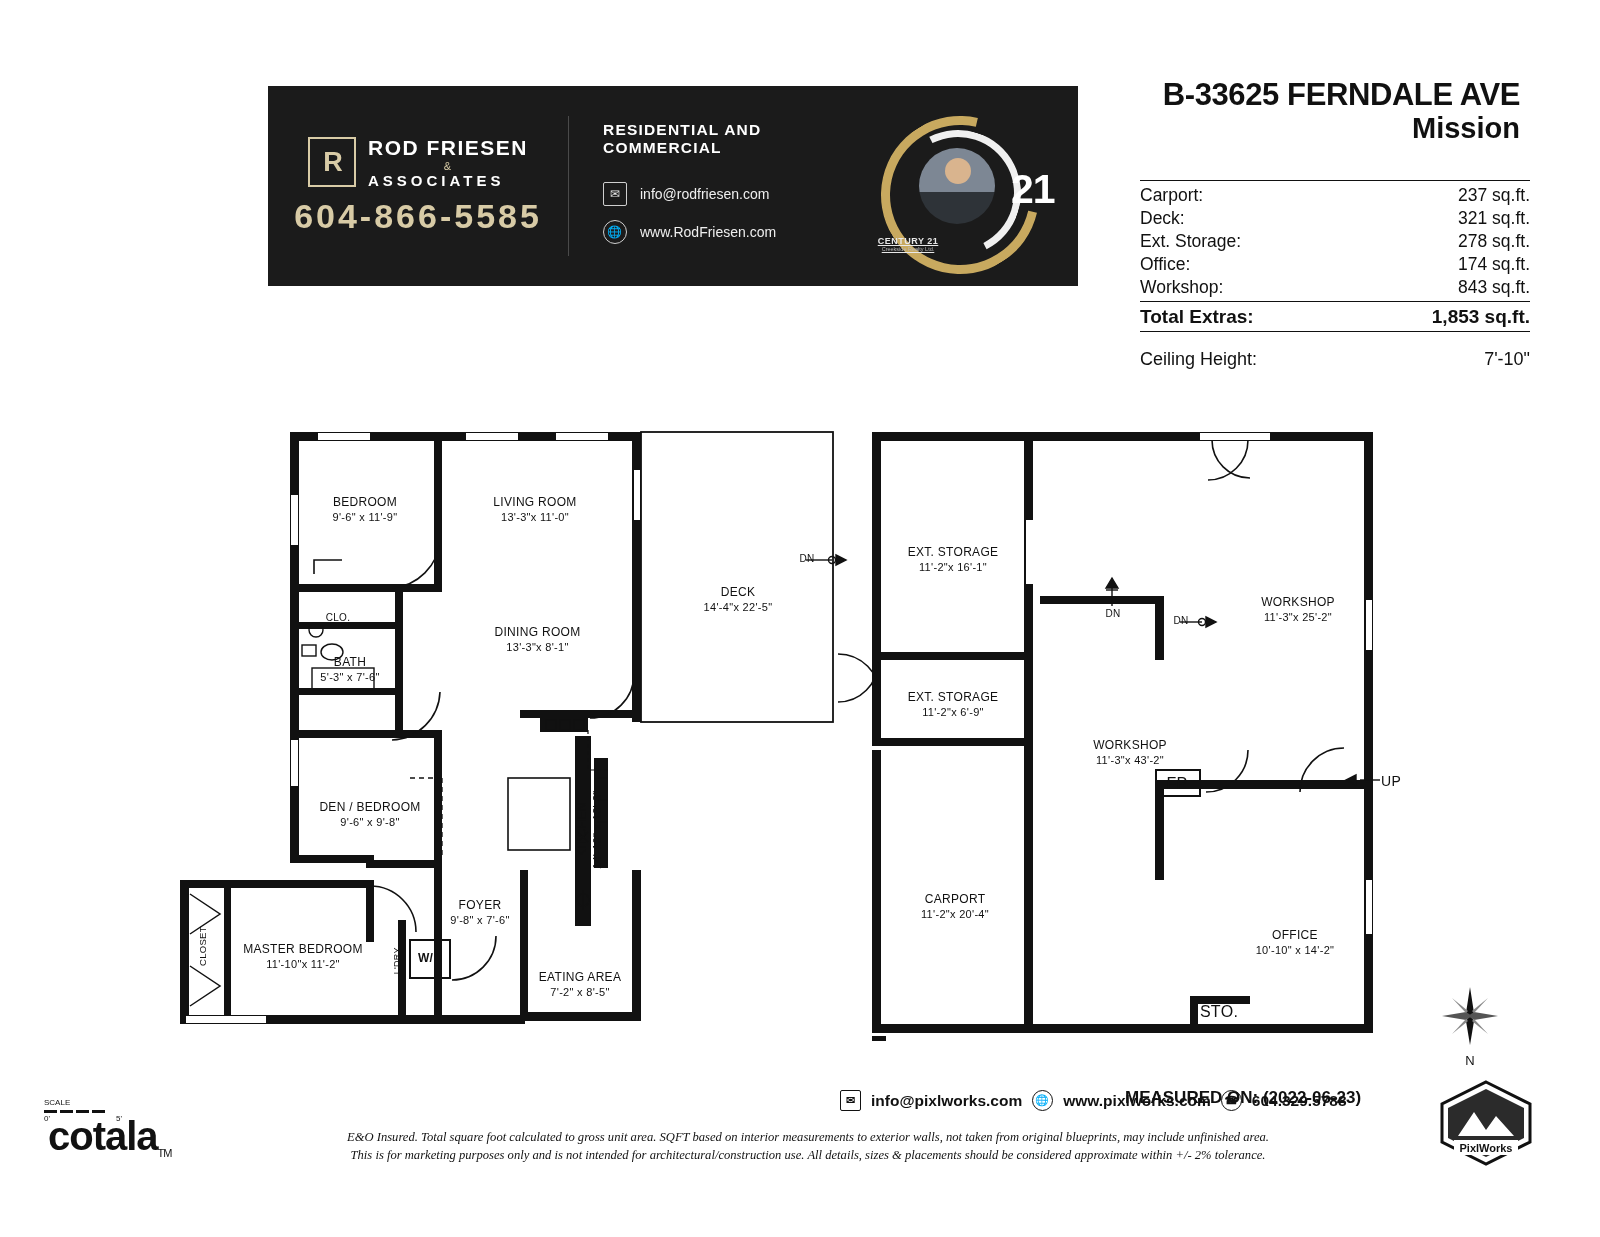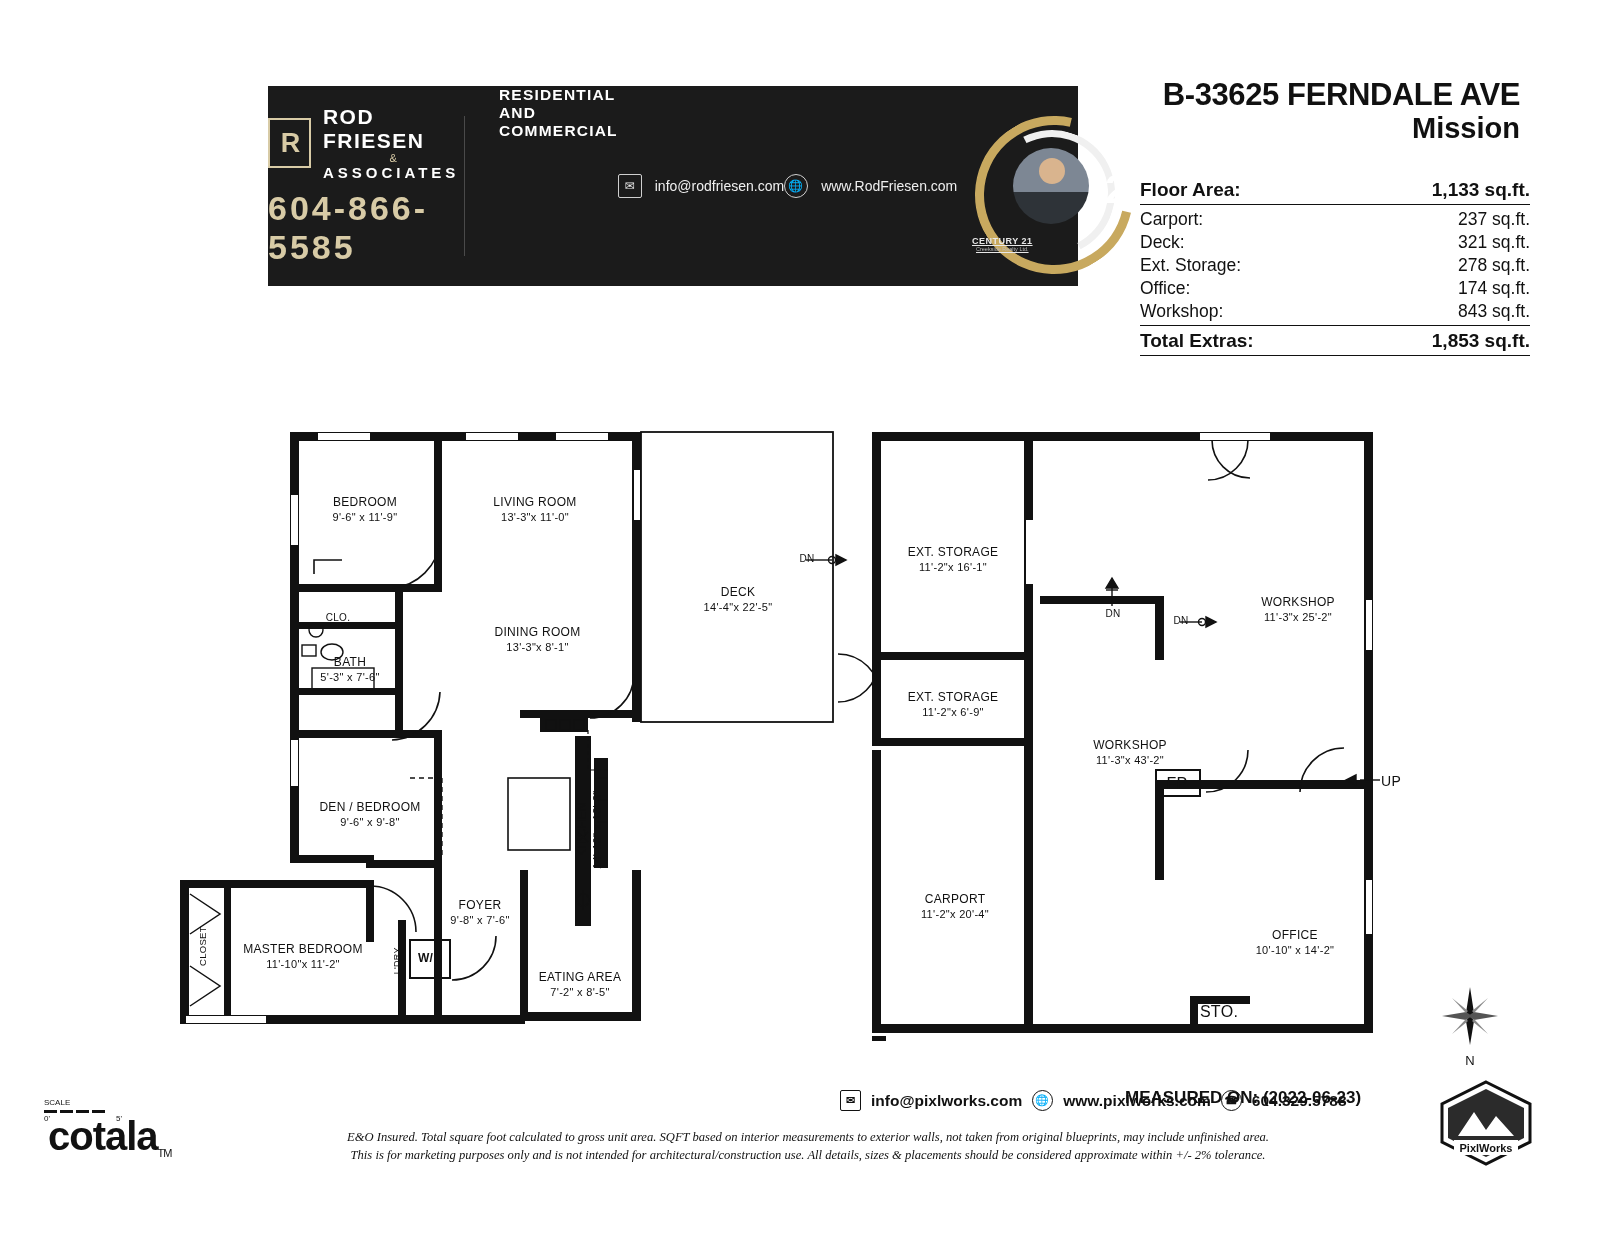--- a/index.html
+++ b/index.html
@@ -9,21 +9,21 @@
   
   .banner{position:absolute;left:268px;top:86px;width:810px;height:200px;background:#1b1b1b;display:flex;align-items:center;}
   .banner-left{width:300px;height:100%;display:flex;flex-direction:column;justify-content:center;align-items:center;gap:2px;}
   .rf-row{display:flex;align-items:center;gap:12px;}
   .rf-mark{width:44px;height:46px;border:2px solid #d8cba6;color:#d8cba6;display:flex;align-items:center;justify-content:center;font-size:27px;font-weight:bold;letter-spacing:-2px;}
   .rf-name{color:#ffffff;font-size:21px;font-weight:bold;letter-spacing:1.5px;line-height:1.12;text-align:left;}
   .rf-amp{color:#d8cba6;font-size:11px;text-align:center;letter-spacing:1px;}
   .rf-assoc{color:#ffffff;font-size:15px;font-weight:bold;letter-spacing:4px;}
   .rf-phone{color:#d8cba6;font-size:34px;font-weight:bold;letter-spacing:3px;margin-top:6px;}
   .banner-div{width:1px;height:140px;background:#4a4a4a;}
-  .banner-mid{flex:1;height:100%;display:flex;flex-direction:row;justify-content:center;padding-left:34px;box-sizing:border-box;}
+  .banner-mid{flex:1;height:100%;display:flex;flex-direction:column;justify-content:center;padding-left:34px;box-sizing:border-box;}
   .bm-title{color:#ffffff;font-size:15.5px;font-weight:bold;letter-spacing:1.2px;margin-bottom:18px;}
   .bm-line{display:flex;align-items:center;gap:13px;margin:7px 0;}
   .bm-ic{width:22px;height:22px;border:1.4px solid #cfcfcf;border-radius:50%;display:flex;align-items:center;justify-content:center;color:#e6e6e6;font-size:12px;}
   .bm-ic.sq{border-radius:2px;}
   .bm-tx{color:#efefef;font-size:14px;}
   .c21wrap{width:215px;height:100%;position:relative;}
   .c21-ring{position:absolute;left:18px;top:30px;width:140px;height:140px;border-radius:50%;border:9px solid #c8a95f;border-right-color:transparent;transform:rotate(-32deg);}
   .c21-ring2{position:absolute;left:32px;top:44px;width:112px;height:112px;border-radius:50%;border:7px solid #f0f0f0;border-left-color:transparent;border-bottom-color:transparent;transform:rotate(18deg);}
   .c21-photo{position:absolute;left:56px;top:62px;width:76px;height:76px;border-radius:50%;background:linear-gradient(#7d8794 0 58%,#2e3338 58% 100%);overflow:hidden;}
   .c21-photo:after{content:"";position:absolute;left:26px;top:10px;width:26px;height:26px;border-radius:50%;background:#d9b48e;}
@@ -110,24 +110,20 @@
       </div>
     </div>
   </div>
 
   <div class="titlebox">
     <div class="addr1">B-33625 FERNDALE AVE</div>
     <div class="addr2">Mission</div>
   </div>
 
   <div class="tbl">
-    <div class="trow bold">
-      <span>Floor Area:</span>
-      <span>1,133 sq.ft.</span>
-    </div>
     <div class="rule"></div>
     <div class="trow">
         <span>Carport:</span>
         <span>237 sq.ft.</span>
       </div>
     <div class="trow">
         <span>Deck:</span>
         <span>321 sq.ft.</span>
       </div>
     <div class="trow">
@@ -141,20 +137,24 @@
     <div class="trow">
         <span>Workshop:</span>
         <span>843 sq.ft.</span>
       </div>
     <div class="rule thin"></div>
     <div class="trow bold">
       <span>Total Extras:</span>
       <span>1,853 sq.ft.</span>
     </div>
     <div class="rule thin"></div>
+    <div class="ceil">
+      <span>Ceiling Height:</span>
+      <span>7'-10"</span>
+    </div>
   </div>
 
   <div class="plan">
     <svg width="1600" height="680" viewBox="0 0 1600 680">
       <g fill="#111" stroke="none">
 
         <rect x="290" y="32" width="350" height="9"></rect>
 
         <rect x="318" y="33" width="52" height="7" fill="#fff"></rect>
         <rect x="466" y="33" width="52" height="7" fill="#fff"></rect>

